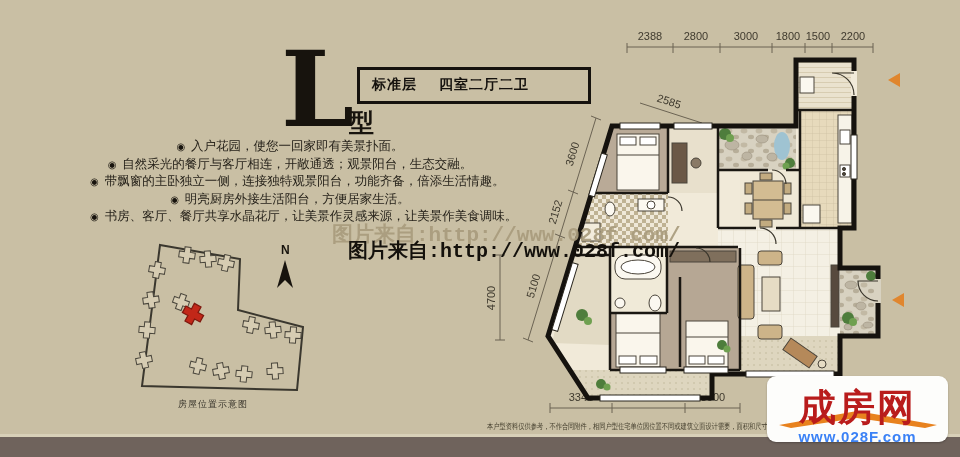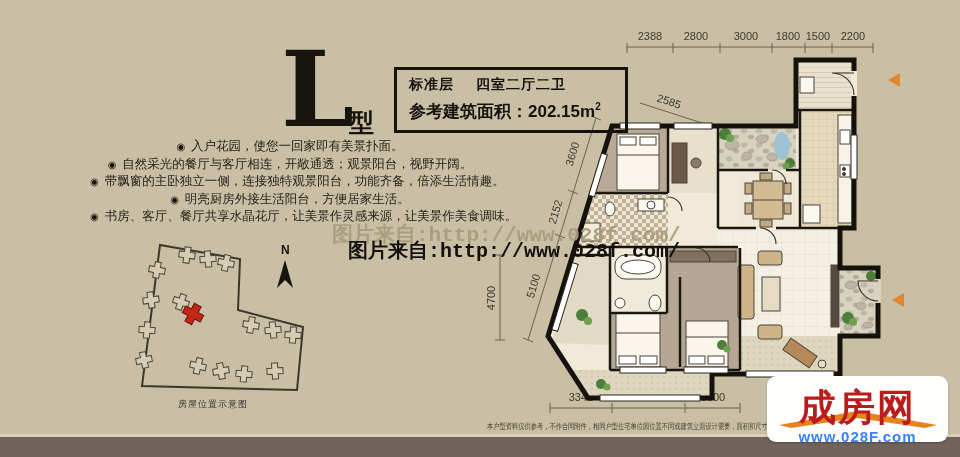--- a/index.html
+++ b/index.html
@@ -33,21 +33,21 @@
     left:281px;top:38px;z-index:3;
     font-family:"DejaVu Serif",serif;font-weight:bold;
     font-size:104px;line-height:1;color:#17130d;
   }
   .type-suffix{
     left:349px;top:106px;z-index:3;
     font-size:25px;font-weight:bold;color:#17130d;
   }
   .info-box{
     left:357px;top:67px;z-index:3;width:206px;
-    border:3px solid #15120e;padding:6px 10px 7px 12px;color:#15120e;margin-left:37px;
+    border:3px solid #15120e;padding:6px 10px 7px 12px;color:#15120e;
   }
   .info-row1{font-size:14px;font-weight:bold;letter-spacing:1px;}
   .info-row1 .gap{display:inline-block;width:22px;}
   .info-row2{font-size:17px;font-weight:bold;margin-top:6px;}
   .info-row2 sup{font-size:10px;}
 
   
   .features{
     left:90px;top:138px;z-index:3;width:400px;
     list-style:none;margin:0;padding:0;
@@ -103,28 +103,25 @@
 
   <div class="abs wm-credit-light">图片来自:http://www.028f.com/</div>
   <div class="abs wm-credit-dark">图片来自:http://www.028f.com/</div>
 
   <div class="abs type-letter">L</div>
   <div class="abs type-suffix">型</div>
   <div class="abs info-box">
     <div class="info-row1">
       <span>标准层</span><span class="gap"></span><span>四室二厅二卫</span>
     </div>
-    <div class="info-row2">
-      <span>参考建筑面积：</span><span>202.15</span><span>m</span><sup>2</sup>
-    </div>
   </div>
 
   <ul class="abs features">
     <li><span class="blt">◉</span><span>入户花园，使您一回家即有美景扑面。</span></li>
-    <li><span class="blt">◉</span><span>自然采光的餐厅与客厅相连，开敞通透；观景阳台，视野开阔。</span></li>
+    <li><span class="blt">◉</span><span>自然采光的餐厅与客厅相连，开敞通透；观景阳台，生态交融。</span></li>
     <li><span class="blt">◉</span><span>带飘窗的主卧独立一侧，连接独特观景阳台，功能齐备，倍添生活情趣。</span></li>
     <li><span class="blt">◉</span><span>明亮厨房外接生活阳台，方便居家生活。</span></li>
     <li><span class="blt">◉</span><span>书房、客厅、餐厅共享水晶花厅，让美景作灵感来源，让美景作美食调味。</span></li>
   </ul>
 
   <svg class="abs siteplan" width="215" height="172" viewBox="0 0 215 172">
     <path d="M35,7 L115,21 L113,72 L178,89 L172,152 L17,148 Z" fill="none" stroke="#3a372e" stroke-width="2"></path>
     <g fill="#d6ccb2" stroke="#4a463c" stroke-width="1">
       <path transform="translate(32,32) rotate(10)" d="M-3,-8 H3 V-3 H8 V3 H3 V8 H-3 V3 H-8 V-3 H-3 Z"></path>
       <path transform="translate(26,62) rotate(-8)" d="M-3,-8 H3 V-3 H8 V3 H3 V8 H-3 V3 H-8 V-3 H-3 Z"></path>

